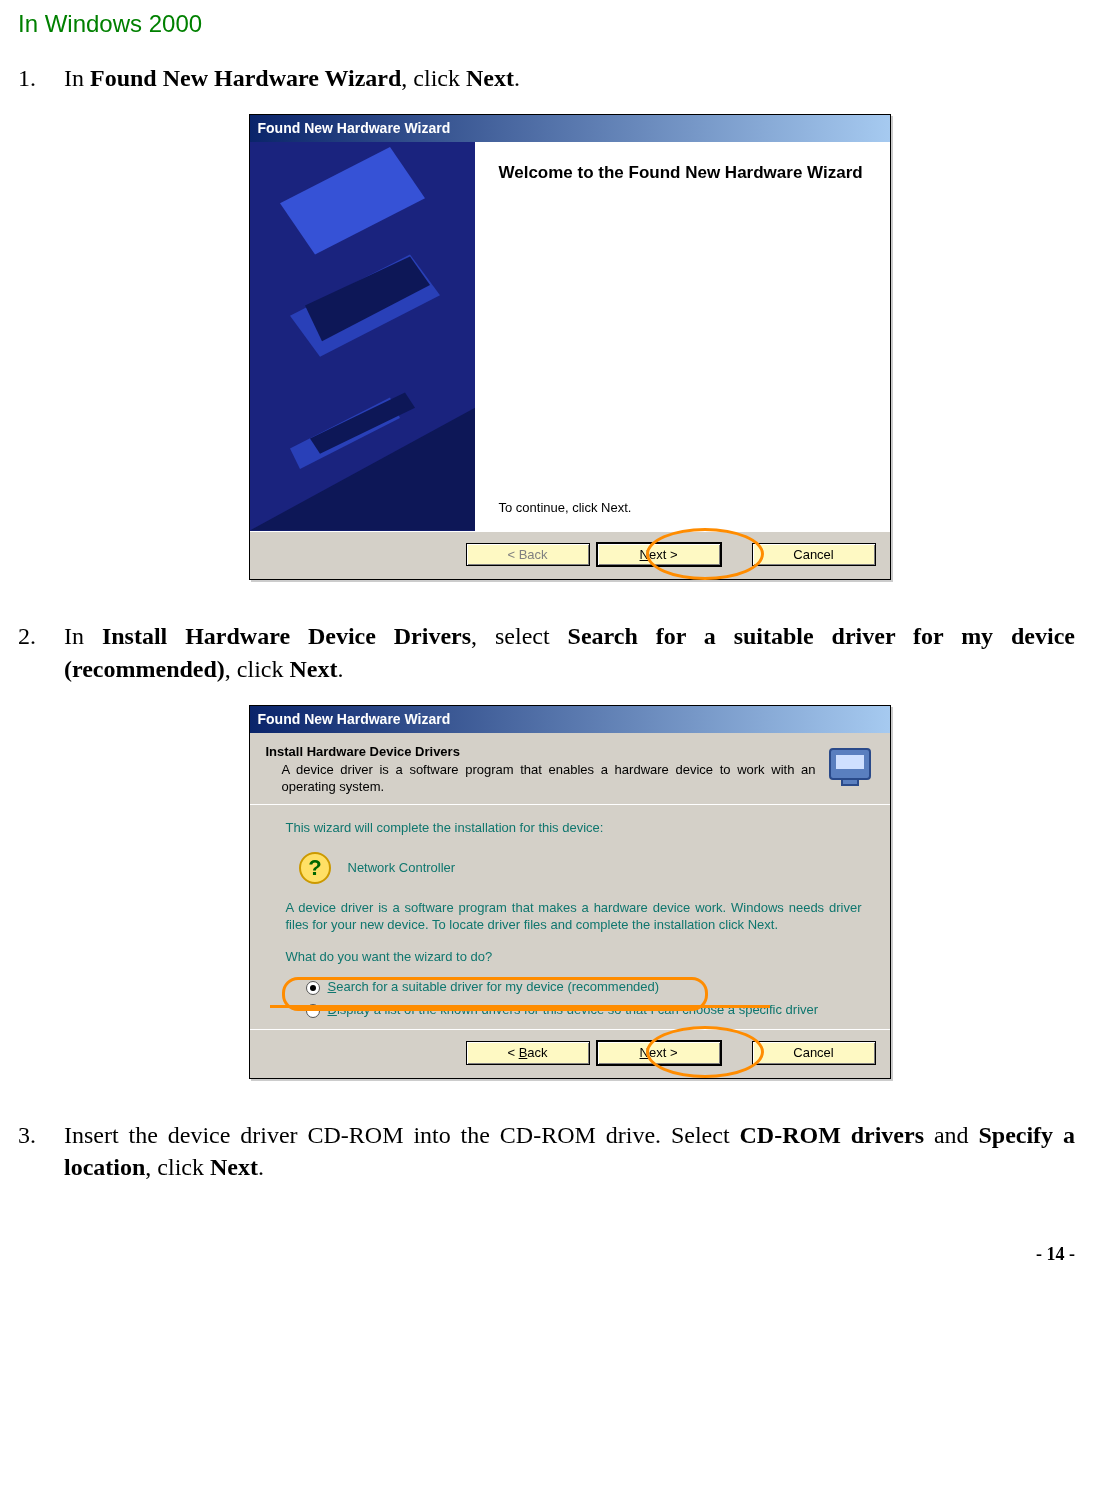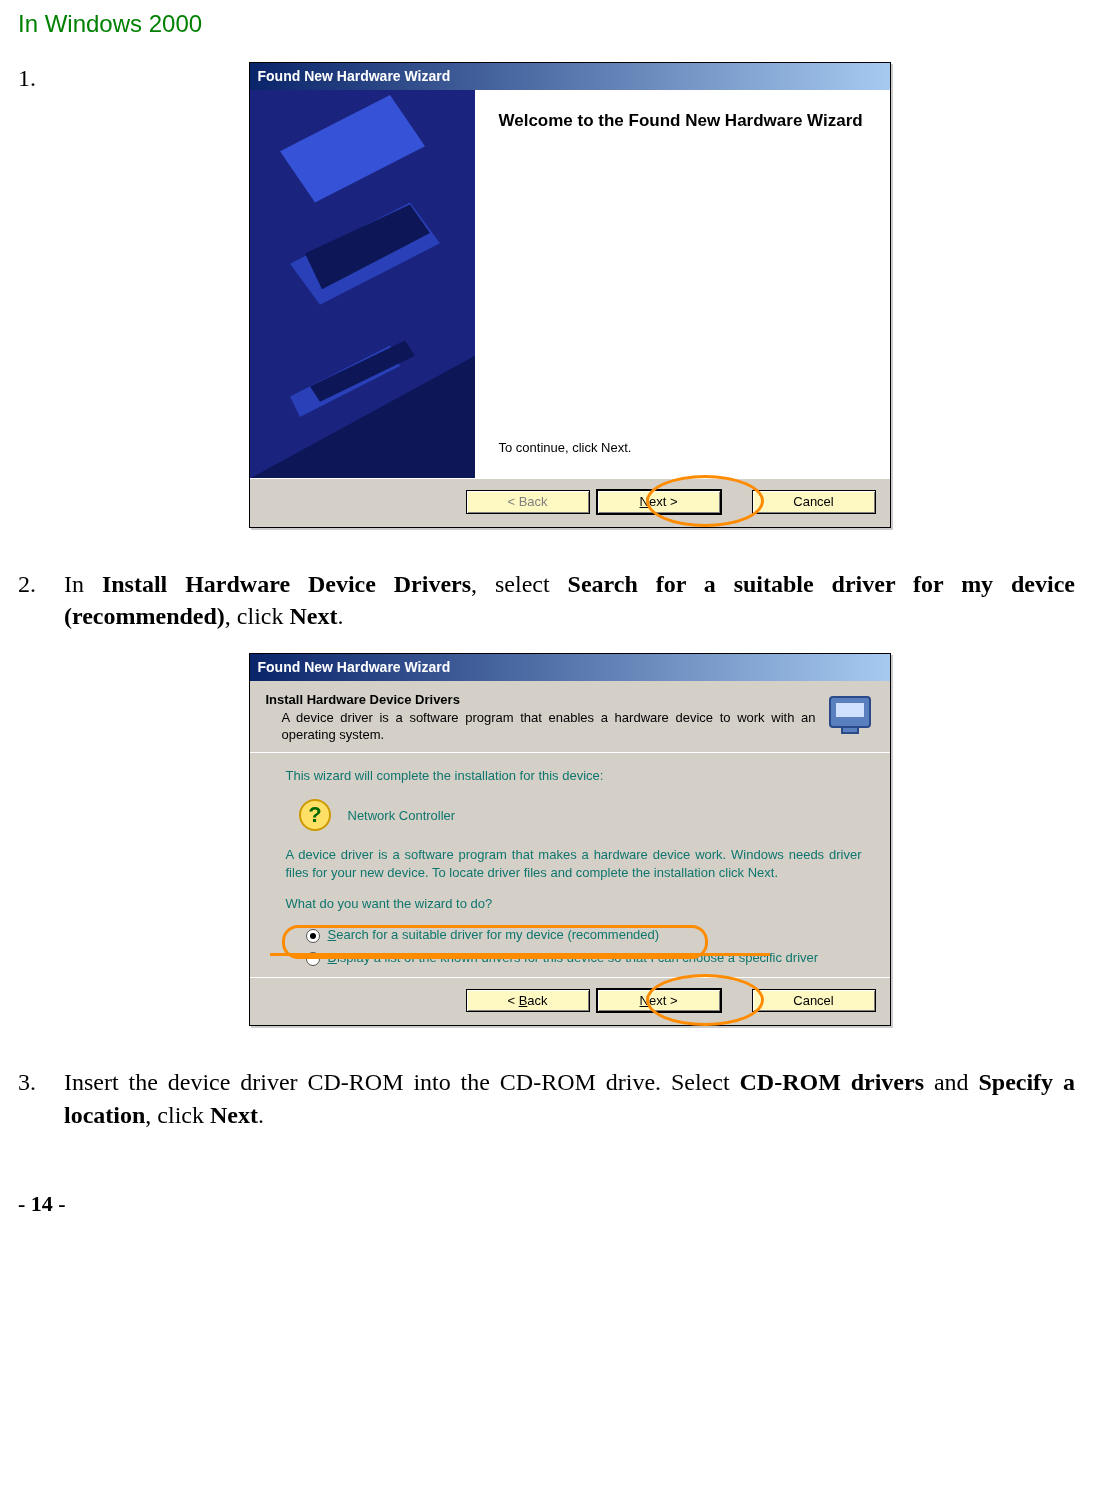--- a/index.html
+++ b/index.html
@@ -68,21 +68,21 @@
   .welcome-left {
     width: 225px;
     background: #1a237e;
     position: relative;
     overflow: hidden;
   }
   .welcome-left svg { width: 100%; height: 100%; }
   .welcome-right {
     flex: 1;
     background: #fff;
-    padding: 20px 24px 16px 24px;
+    padding: 20px 24px 8px 24px;
     font-size: 13px;
     color: #000;
     display: flex;
     flex-direction: column;
   }
   .welcome-title {
     font-weight: bold;
     font-size: 17px;
     margin-bottom: 18px;
   }
@@ -174,34 +174,37 @@
     display: block;
   }
   .u { text-decoration: underline; }
   .rounded-annot {
     position: absolute;
     border: 3px solid #ff8c00;
     border-radius: 16px;
     pointer-events: none;
   }
   .page-num {
-    text-align: left;
+    text-align: right;
     font-weight: bold;
-    font-size: 22px;
+    font-size: 18px;
     margin-top: 60px;
   }
 </style>
 </head>
 <body>
 
 <div class="heading-green">In Windows 2000</div>
 
 <ol class="steps">
 
   <li>
+    <span>
+      <span>In </span><b>Found New Hardware Wizard</b><span>, click </span><b>Next</b><span>.</span>
+    </span>
 
     
     <div class="dialog-wrap">
       <div class="win2k">
         <div class="titlebar">Found New Hardware Wizard</div>
         <div class="dlg-body">
           <div class="welcome-split">
             <div class="welcome-left">
               <svg viewBox="0 0 225 380" preserveAspectRatio="none">
                 <rect width="225" height="380" fill="#1a237e"></rect>

